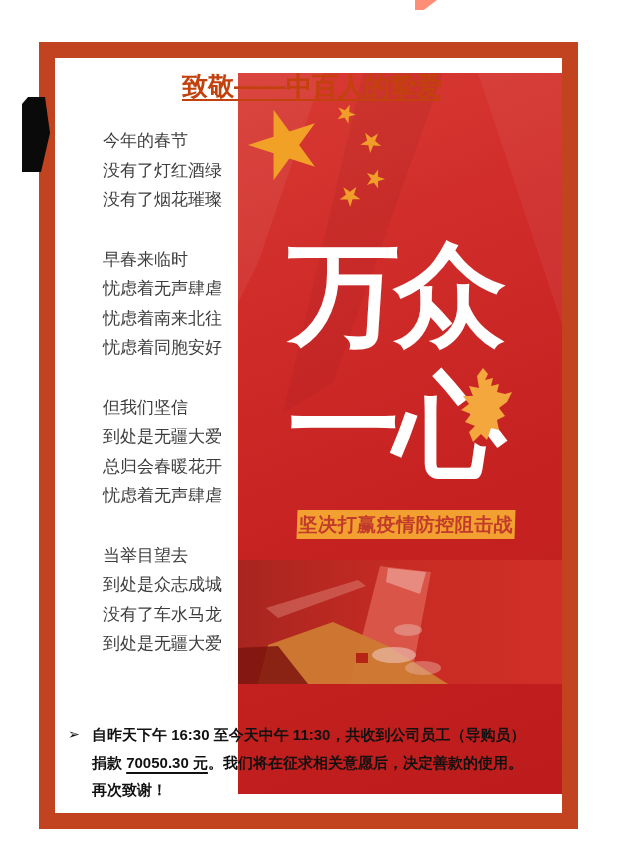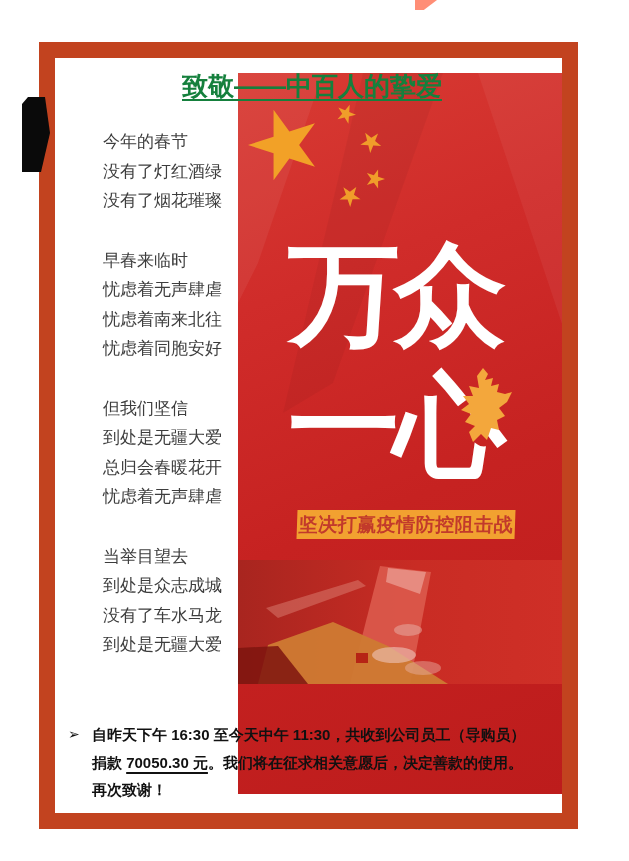--- a/index.html
+++ b/index.html
@@ -38,26 +38,26 @@
     background:#f2a130;display:flex;align-items:center;justify-content:center;
     transform:skewX(-2deg);
   }
   .banner span{
     color:#c23a2b;font-weight:800;font-size:19px;letter-spacing:0.5px;white-space:nowrap;
   }
   .plane{position:absolute;left:0;top:487px;width:327px;height:124px;}
   
   .title{
     position:absolute;left:182px;top:71px;z-index:5;
-    color:#15803d;font-weight:700;font-size:26px;line-height:31px;white-space:nowrap;
+    color:#c2410c;font-weight:700;font-size:26px;line-height:31px;white-space:nowrap;
     text-decoration:underline;text-decoration-thickness:2px;text-underline-offset:4px;
   }
   
   .poem{position:absolute;left:103px;top:127px;z-index:2;color:#3d3d3d;font-size:17px;}
-  .stanza{margin:0 0 30px 0;}
+  .stanza{margin:0 0 30px 0;font-family:Liberation Mono, monospace;}
   .stanza .line{height:29.5px;line-height:29.5px;white-space:nowrap;}
   
   .note{position:absolute;left:68px;top:721px;width:460px;z-index:5;color:#111111;
     font-weight:700;font-size:15px;line-height:27.5px;}
   .note .bullet{position:absolute;left:0;top:0;font-size:14px;}
   .note .note-text{margin-left:24px;}
   .note .u{text-decoration:underline;text-decoration-thickness:2px;text-underline-offset:4px;}
 </style>
 </head>
 <body>

